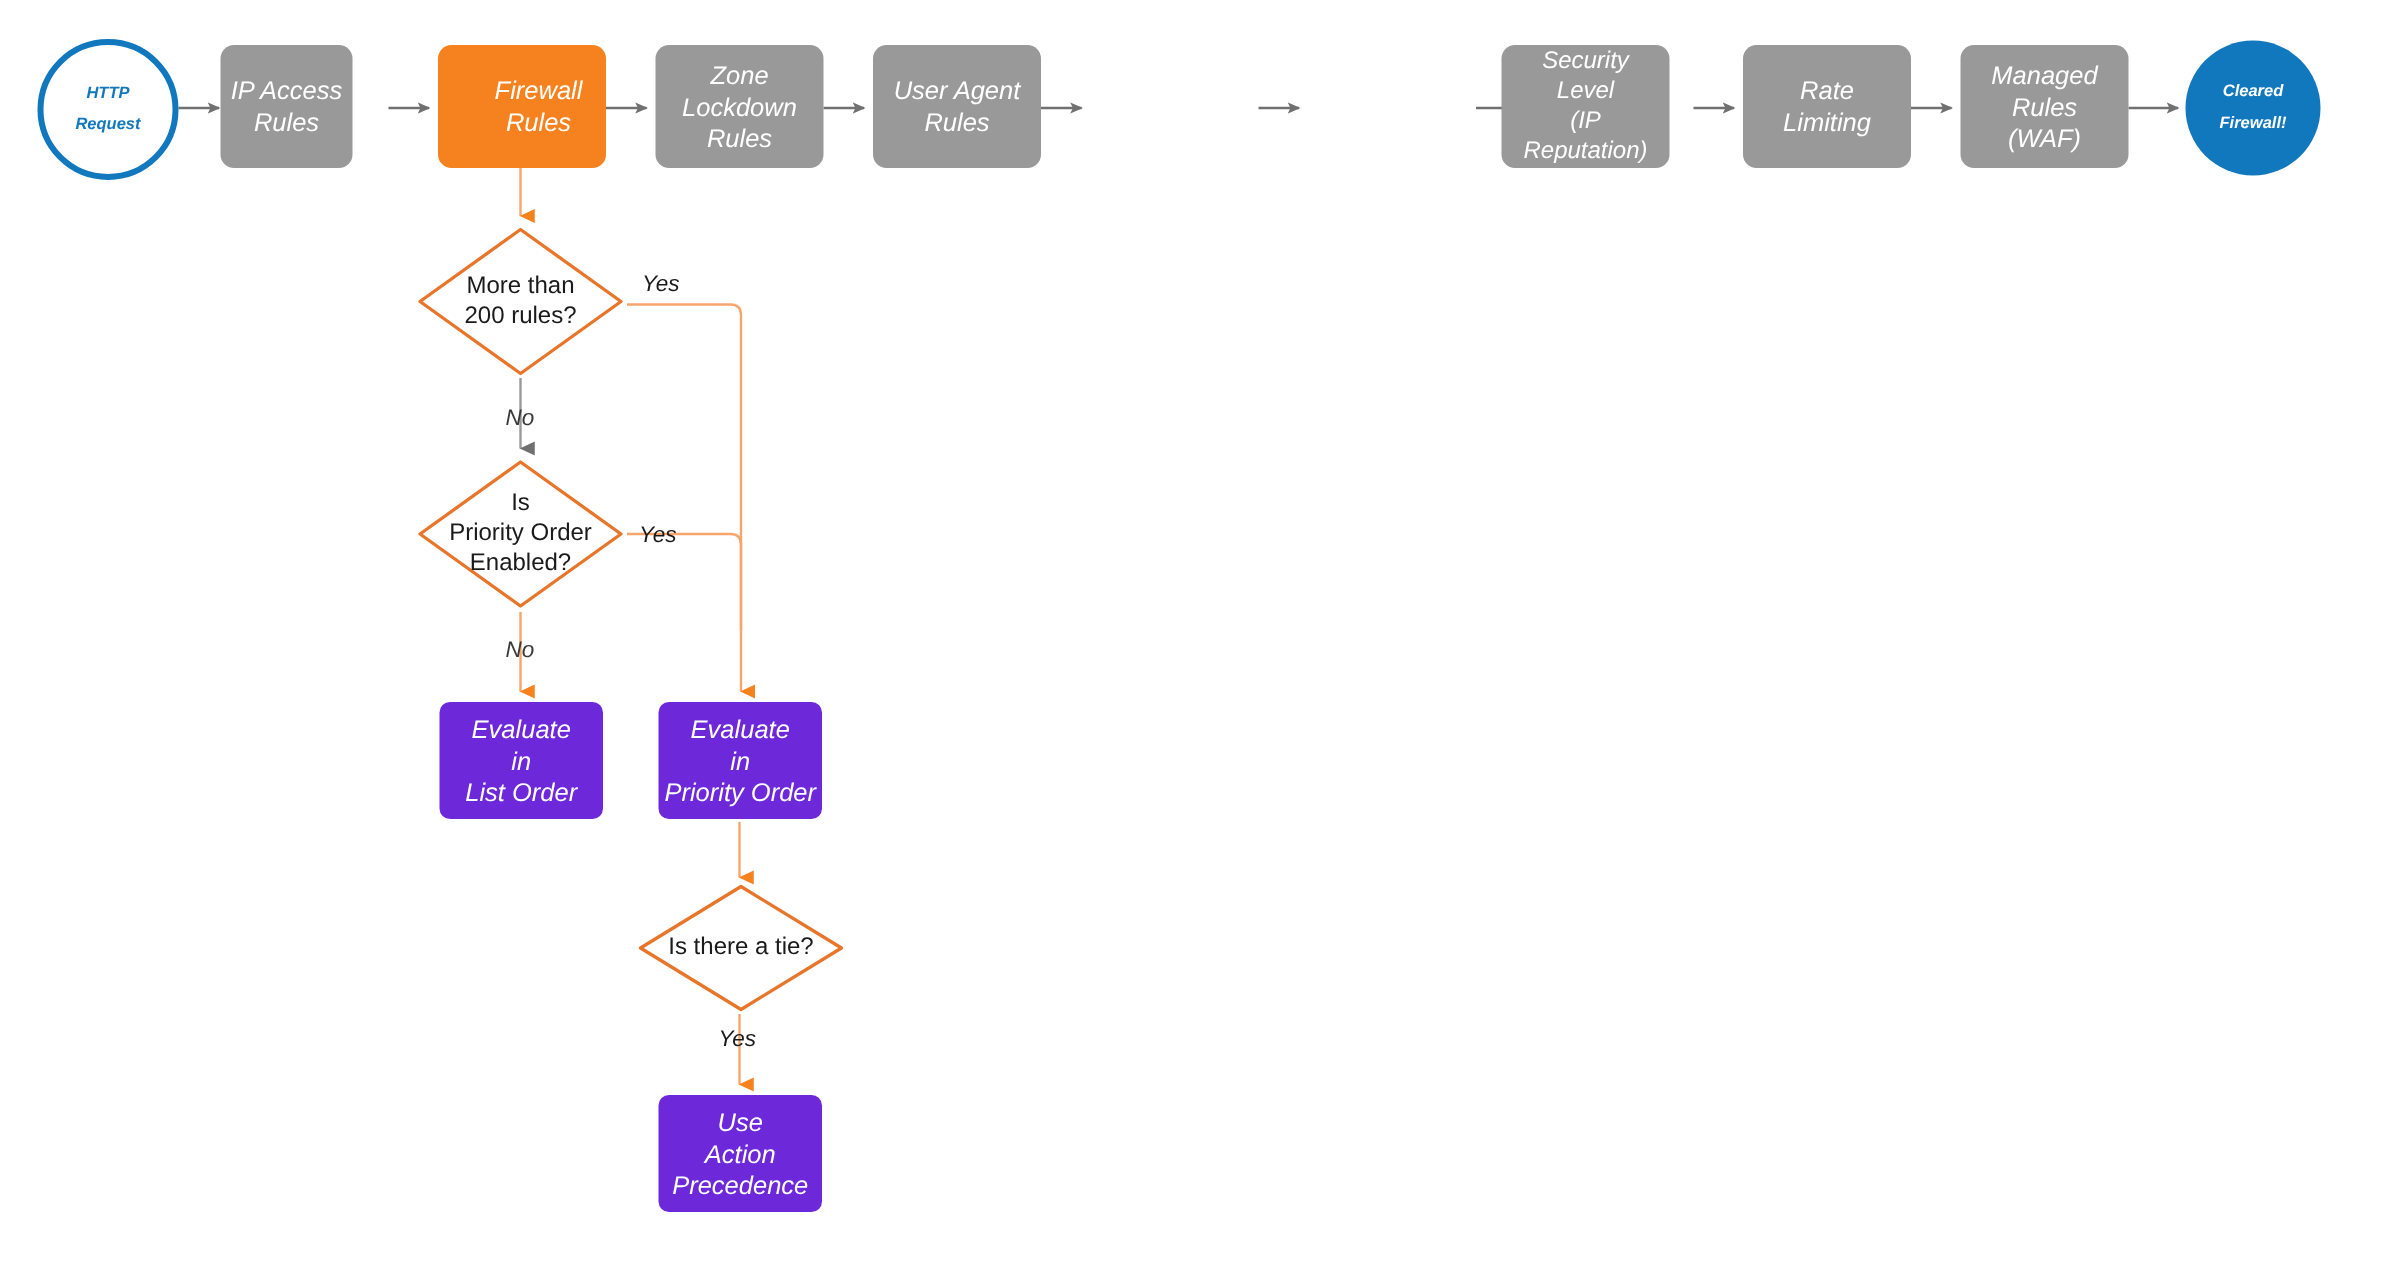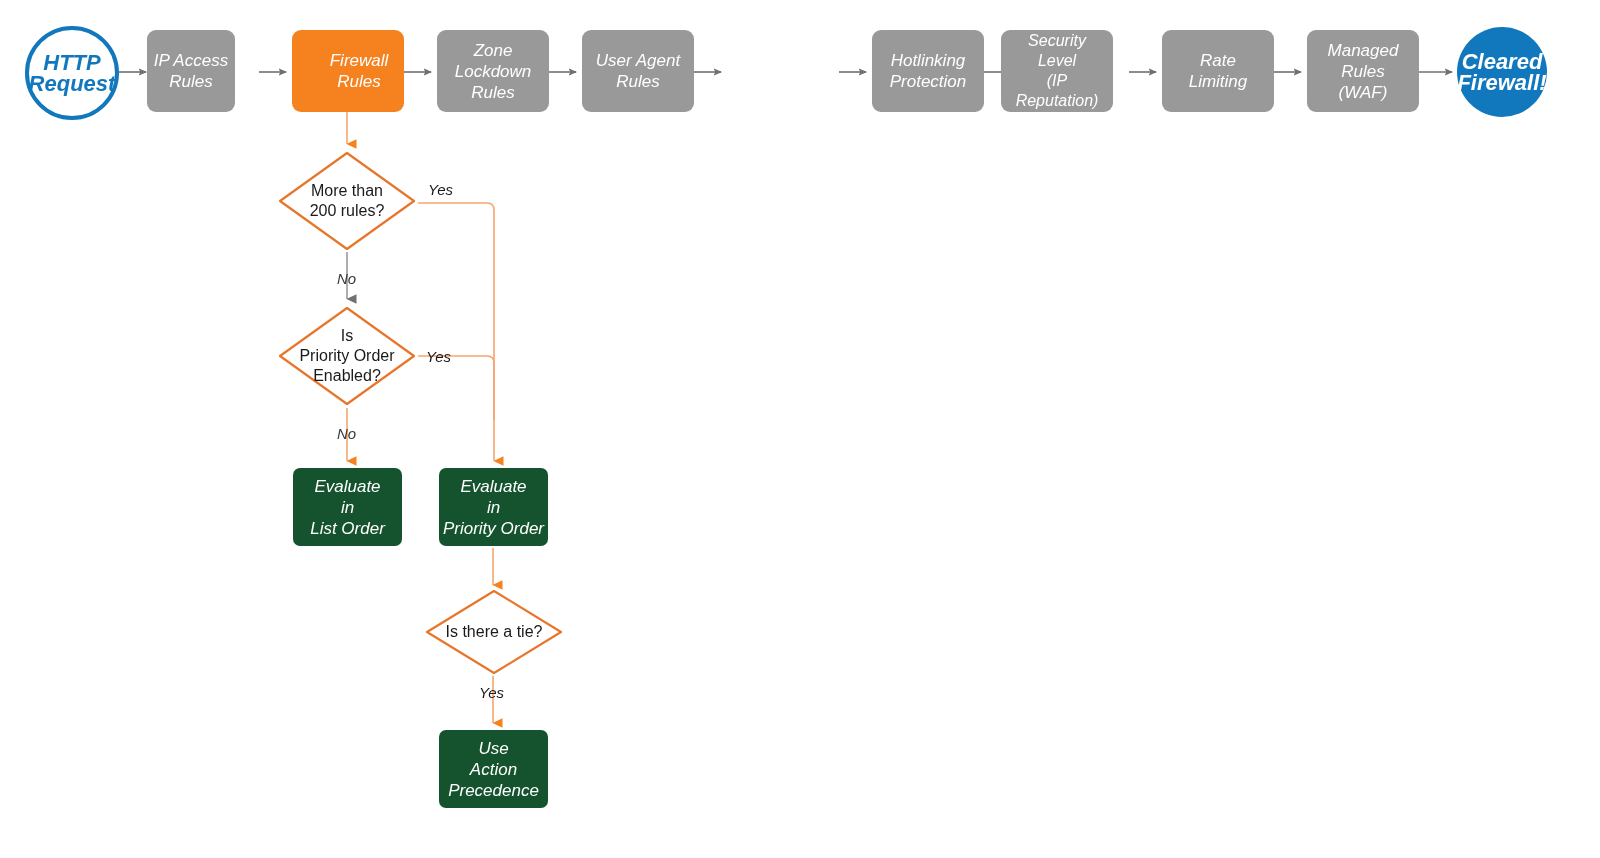--- a/index.html
+++ b/index.html
@@ -45,21 +45,21 @@
     box-shadow: 0 0 0 0 rgba(0,0,0,0);
   }
   .proc.gray  { background: #999999; }
   .proc.orange{ background: #f5821f; padding-left: 28px; }
 
   
   .circ {
     border-radius: 50%;
     font-style: italic;
     font-weight: bold;
-    font-size: 22px;
+    font-size: 11px;
     line-height: 21px;
   }
   .circ.start {
     background: #ffffff;
     border: 4px solid #1278be;
     color: #1278be;
   }
   .circ.end {
     background: #1278be;
     color: #ffffff;
@@ -80,21 +80,21 @@
     z-index: 2;
     font-size: 16px;
     line-height: 20px;
     color: #1a1a1a;
     font-style: normal;
   }
 
   
   .action {
     border-radius: 7px;
-    background: #14532d;
+    background: #6d28d9;
     color: #ffffff;
     font-style: italic;
     font-size: 17px;
     line-height: 21px;
   }
 
   
   .elabel {
     position: absolute;
     font-style: italic;
@@ -171,24 +171,20 @@
 Lockdown
 Rules</span>
   </div>
 
   <div class="node proc gray" style="left:582px; top:30px; width:112px; height:82px;">
     <span style="white-space:pre-line;">User Agent
 Rules</span>
   </div>
 
 
-  <div class="node proc gray" style="left:872px; top:30px; width:112px; height:82px;">
-    <span style="white-space:pre-line;">Hotlinking
-Protection</span>
-  </div>
 
   <div class="node proc gray" style="left:1001px; top:30px; width:112px; height:82px; font-size:16px; line-height:20px;">
     <span style="white-space:pre-line;">Security
 Level
 (IP Reputation)</span>
   </div>
 
   <div class="node proc gray" style="left:1162px; top:30px; width:112px; height:82px;">
     <span style="white-space:pre-line;">Rate
 Limiting</span>

